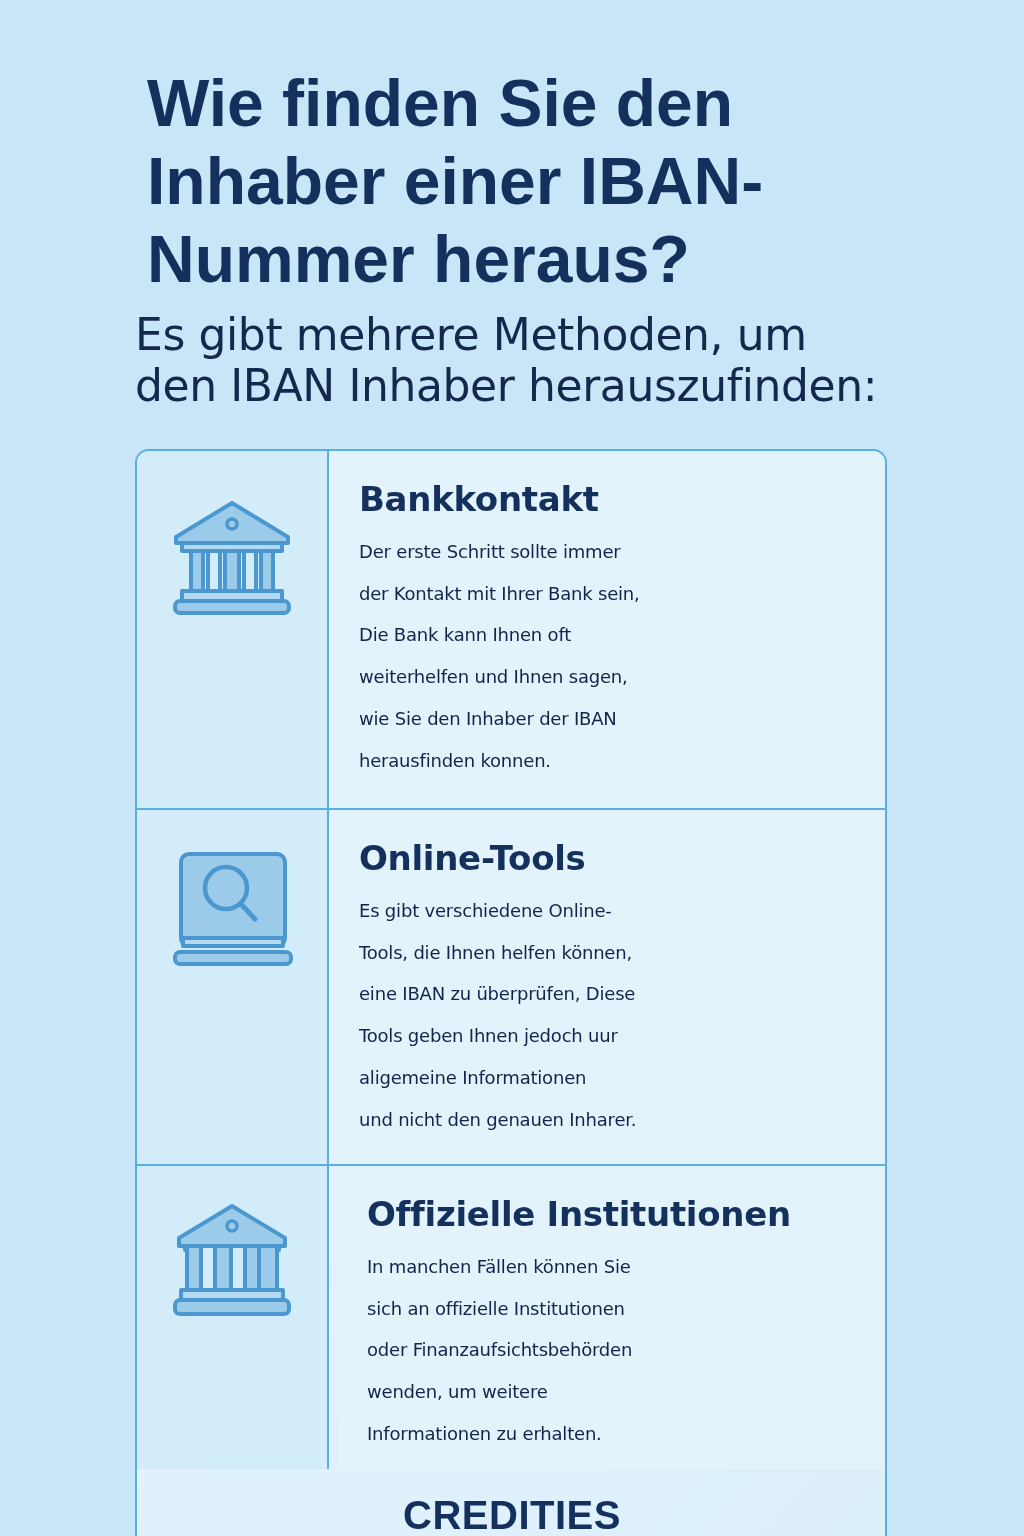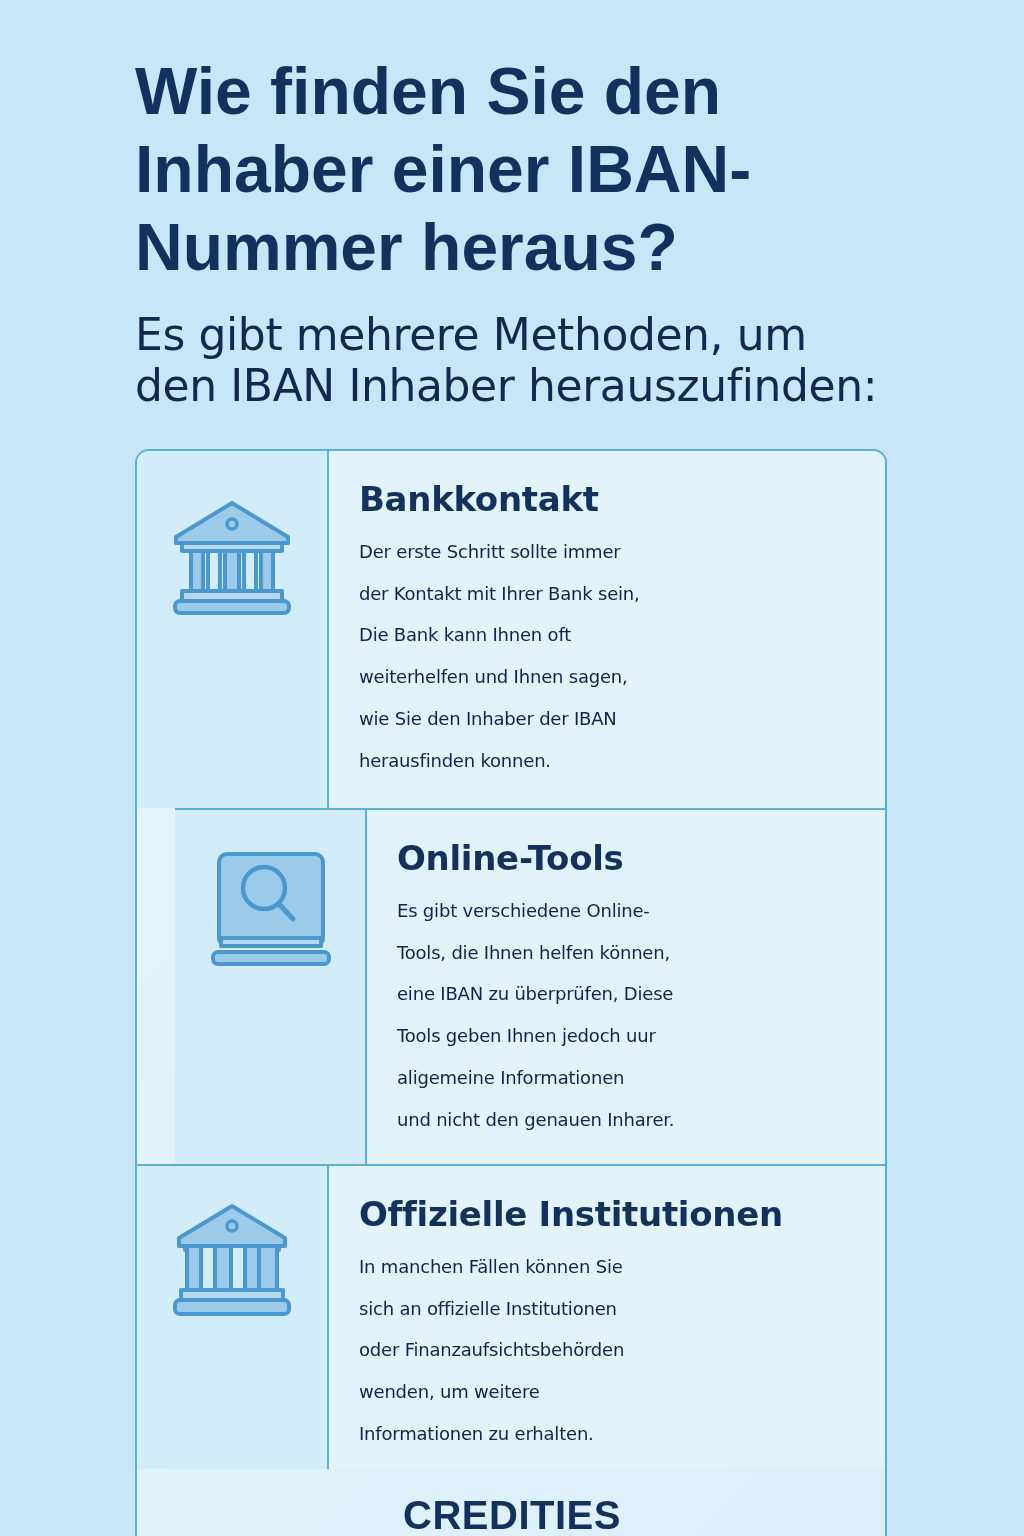--- a/index.html
+++ b/index.html
@@ -18,21 +18,21 @@
     .page {
       position: absolute;
       left: 0; top: 0;
       width: 1024px; height: 1536px;
     }
     .title {
       position: absolute;
       left: 135px;
       top: 52px;
       width: 760px;
-      margin: 0;
+      margin: 12px;
       font-family: "Liberation Sans", sans-serif;
       font-weight: 700;
       font-size: 66px;
       line-height: 78px;
       color: #14305c;
       letter-spacing: 0px;
     }
     .subtitle {
       position: absolute;
       left: 135px;
@@ -60,22 +60,22 @@
     }
     .row {
       position: absolute;
       left: 0;
       width: 100%;
       box-sizing: border-box;
       display: flex;
     }
     .row + .row { border-top: 2px solid #5aaee0; }
     .row-1 { top: 0; height: 357px; }
-    .row-2 { top: 357px; height: 356px; margin-left: 38px; }
-    .row-3 { top: 713px; height: 305px; }
+    .row-2 { top: 357px; height: 356px; }
+    .row-3 { top: 713px; height: 305px; gap: 8px; }
     .icon-cell {
       width: 192px;
       height: 100%;
       border-right: 2px solid #5aaee0;
       background: #d3ecfa;
       box-sizing: border-box;
       position: relative;
     }
     .icon-cell svg {
       position: absolute;

